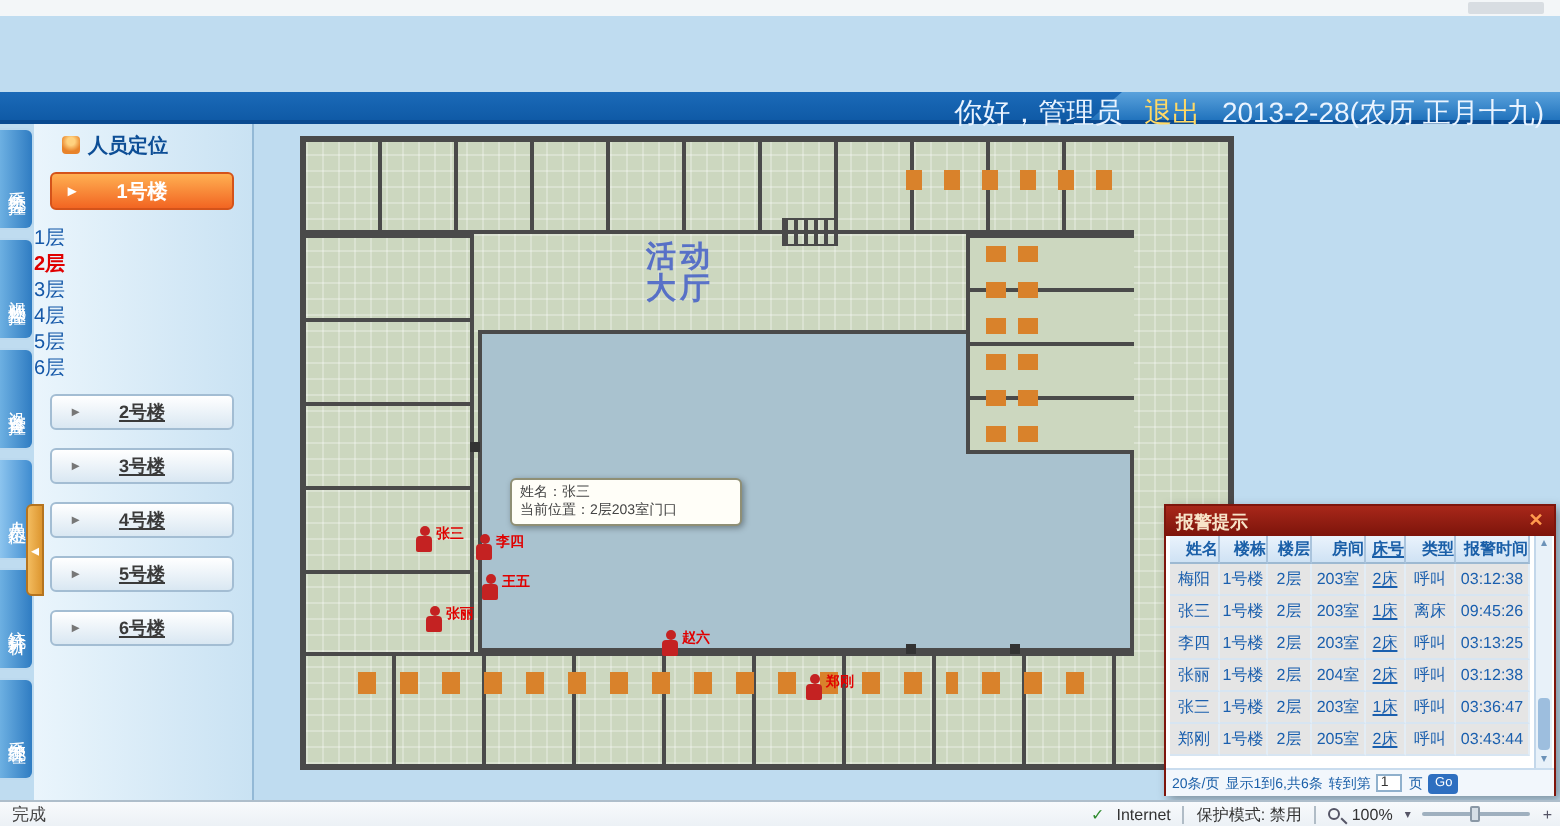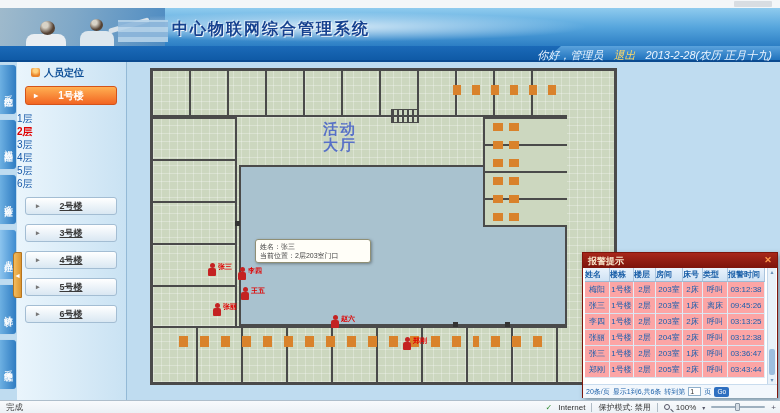--- a/index.html
+++ b/index.html
@@ -30,21 +30,21 @@
           background-image:repeating-linear-gradient(0deg,#b7d4ea 0 5px,#8fb8dc 5px 10px),
                            repeating-linear-gradient(90deg,rgba(255,255,255,.45) 0 5px,rgba(20,60,110,.12) 5px 10px);}
   .banner-title{position:absolute;left:172px;top:11px;font-size:16px;font-weight:bold;color:#16418f;
           letter-spacing:2px;text-shadow:1px 1px 0 rgba(255,255,255,.85),-1px -1px 0 rgba(255,255,255,.5);}
 
   
   .userbar{position:absolute;left:0;top:46px;width:780px;height:16px;
           background:linear-gradient(#1b6ab8,#0f5aa6);border-bottom:2px solid #0a4a90;}
   .userbar-wedge{position:absolute;right:0;top:0;width:235px;height:14px;
           background:linear-gradient(#5aa2dc,#2173bd);clip-path:polygon(16px 0,100% 0,100% 100%,0 100%);}
-  .userbar-text{position:absolute;right:8px;top:2px;font-size:11px;color:#eaf4ff;white-space:nowrap;font-style:italic;}
+  .userbar-text{position:absolute;right:8px;top:2px;font-size:14px;color:#eaf4ff;white-space:nowrap;}
   .userbar-text .logout{color:#ffd965;margin:0 7px;cursor:pointer;}
 
   
   .tab{position:absolute;left:0;width:17px;height:51px;
           background:linear-gradient(90deg,#6db0e2,#2f7cc2);border:1px solid #bcd9ee;border-left:none;
           border-radius:0 4px 4px 0;color:#fff;font-size:9px;letter-spacing:1px;
           display:flex;align-items:center;justify-content:center;
           writing-mode:vertical-rl;text-orientation:upright;cursor:pointer;}
   .tab.active{background:linear-gradient(90deg,#8cc4ee,#3f8cd0);}
 
@@ -110,24 +110,24 @@
         border:1px solid #7e150c;box-shadow:2px 2px 5px rgba(0,0,0,.35);}
   .alarm-titlebar{position:absolute;left:0;top:0;width:194px;height:15px;
         background:linear-gradient(#a8271a,#7c140b);}
   .alarm-title{position:absolute;left:5px;top:2px;font-size:9px;font-weight:bold;color:#f7e3c8;}
   .alarm-close{position:absolute;right:3px;top:1px;width:12px;height:12px;text-align:center;
         font-size:9px;font-weight:bold;color:#ff9a4d;cursor:pointer;line-height:12px;}
   .atable{position:absolute;left:2px;top:15px;width:180px;}
   .arow{display:flex;}
   .ath{height:14px;line-height:14px;background:linear-gradient(#eaf3fc,#cfe2f4);
         border-bottom:1px solid #9db9d2;border-right:1px solid #aac4dd;
-        font-size:8px;font-weight:bold;color:#1a5fa8;text-align:left;overflow:hidden;}
+        font-size:8px;font-weight:bold;color:#1a5fa8;text-align:right;overflow:hidden;}
   .atd{height:16px;line-height:16px;border-bottom:1px solid #d7e5f2;border-right:1px solid #e3edf6;
-        font-size:8px;color:#1a5fae;text-align:center;overflow:hidden;background:#fca5a5;}
-  .c0{width:25px;} .c1{width:24px;} .c2{width:22px;} .c3{width:27px;} .c4{width:20px;} .c5{width:25px;} .c6{width:37px;}
+        font-size:8px;color:#1a5fae;text-align:center;overflow:hidden;background:#e5e5e5;}
+  .c0{width:25px;} .c1{width:24px;} .c2{width:22px;} .c3{width:27px;} .c4{width:20px;text-decoration:underline;} .c5{width:25px;} .c6{width:37px;}
   .alarm-scroll{position:absolute;left:184px;top:15px;width:9px;height:116px;background:#e8f1f9;
         border-left:1px solid #c3d7ea;}
   .scroll-arrow{position:absolute;left:0;width:8px;height:8px;font-size:6px;color:#6c92b8;text-align:center;line-height:8px;cursor:pointer;}
   .scroll-arrow.up{top:0;} .scroll-arrow.down{bottom:0;}
   .scroll-thumb{position:absolute;left:1px;bottom:9px;width:6px;height:26px;background:#9dbede;border-radius:2px;cursor:pointer;}
   .alarm-pagination{position:absolute;left:0;top:131px;width:194px;height:14px;background:#f2f7fc;
         border-top:1px solid #c9dcee;display:flex;align-items:center;gap:3px;padding:0 3px;
         font-size:7px;color:#1a5fa8;white-space:nowrap;}
   .page-input{width:13px;height:9px;border:1px solid #8fb0cc;font-size:7px;padding:0 1px;color:#333;}
   .go-btn{width:15px;height:10px;background:#2e6fc0;color:#fff;font-size:6.5px;border-radius:2px;
@@ -150,32 +150,20 @@
 </style>
 </head>
 <body>
 
 <div class="screen">
 
   <div class="top-strip">
     <div class="chrome-frag"></div>
   </div>
 
-  <div class="banner">
-    <div class="banner-photo">
-      <div class="torso t1"></div>
-      <div class="head h1"></div>
-      <div class="torso t2"></div>
-      <div class="head h2"></div>
-      <div class="arm"></div>
-    </div>
-    <div class="banner-cloud"></div>
-    <div class="banner-mosaic"></div>
-    <div class="banner-title">中心物联网综合管理系统</div>
-  </div>
 
   <div class="userbar">
     <div class="userbar-wedge"></div>
     <div class="userbar-text">
       <span>你好，管理员</span>
       <span class="logout">退出</span>
       <span>2013-2-28(农历 正月十九)</span>
     </div>
   </div>
 

